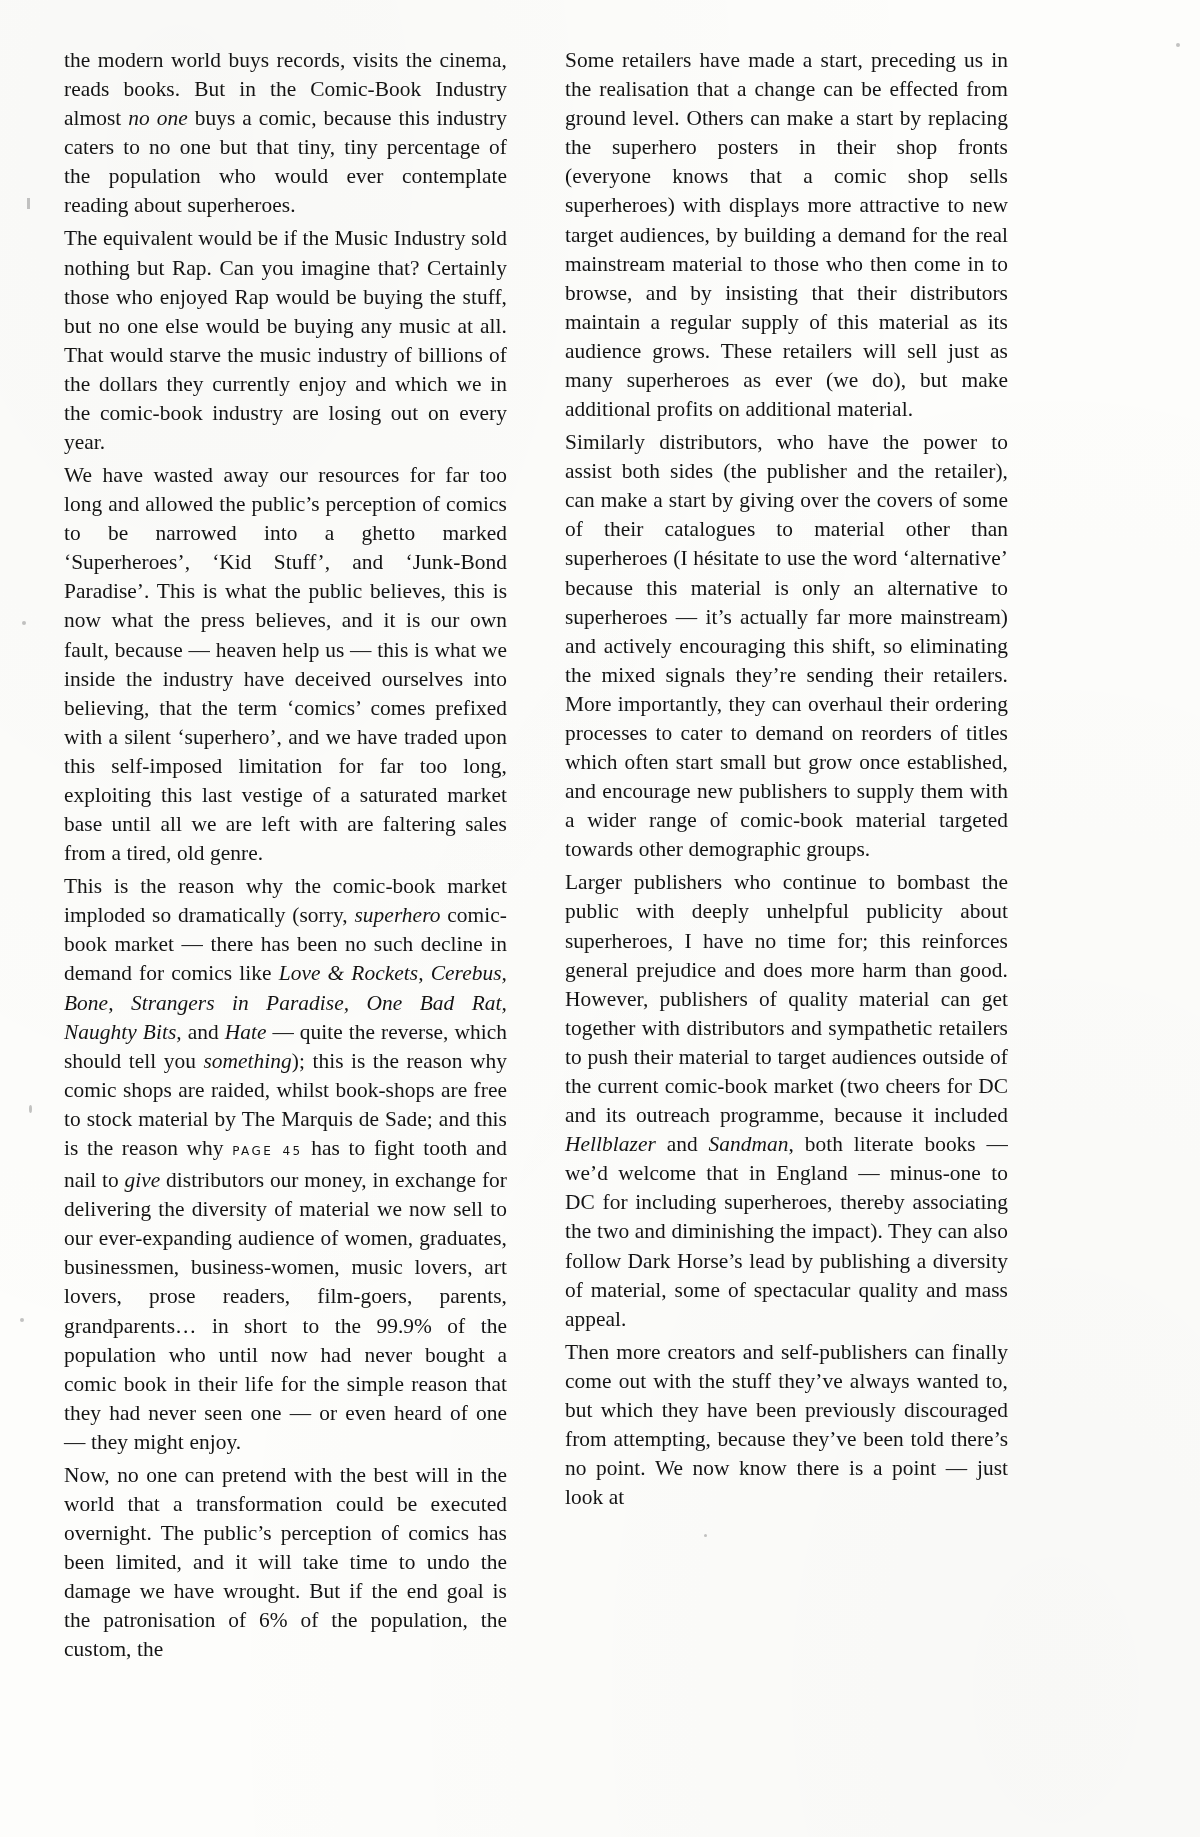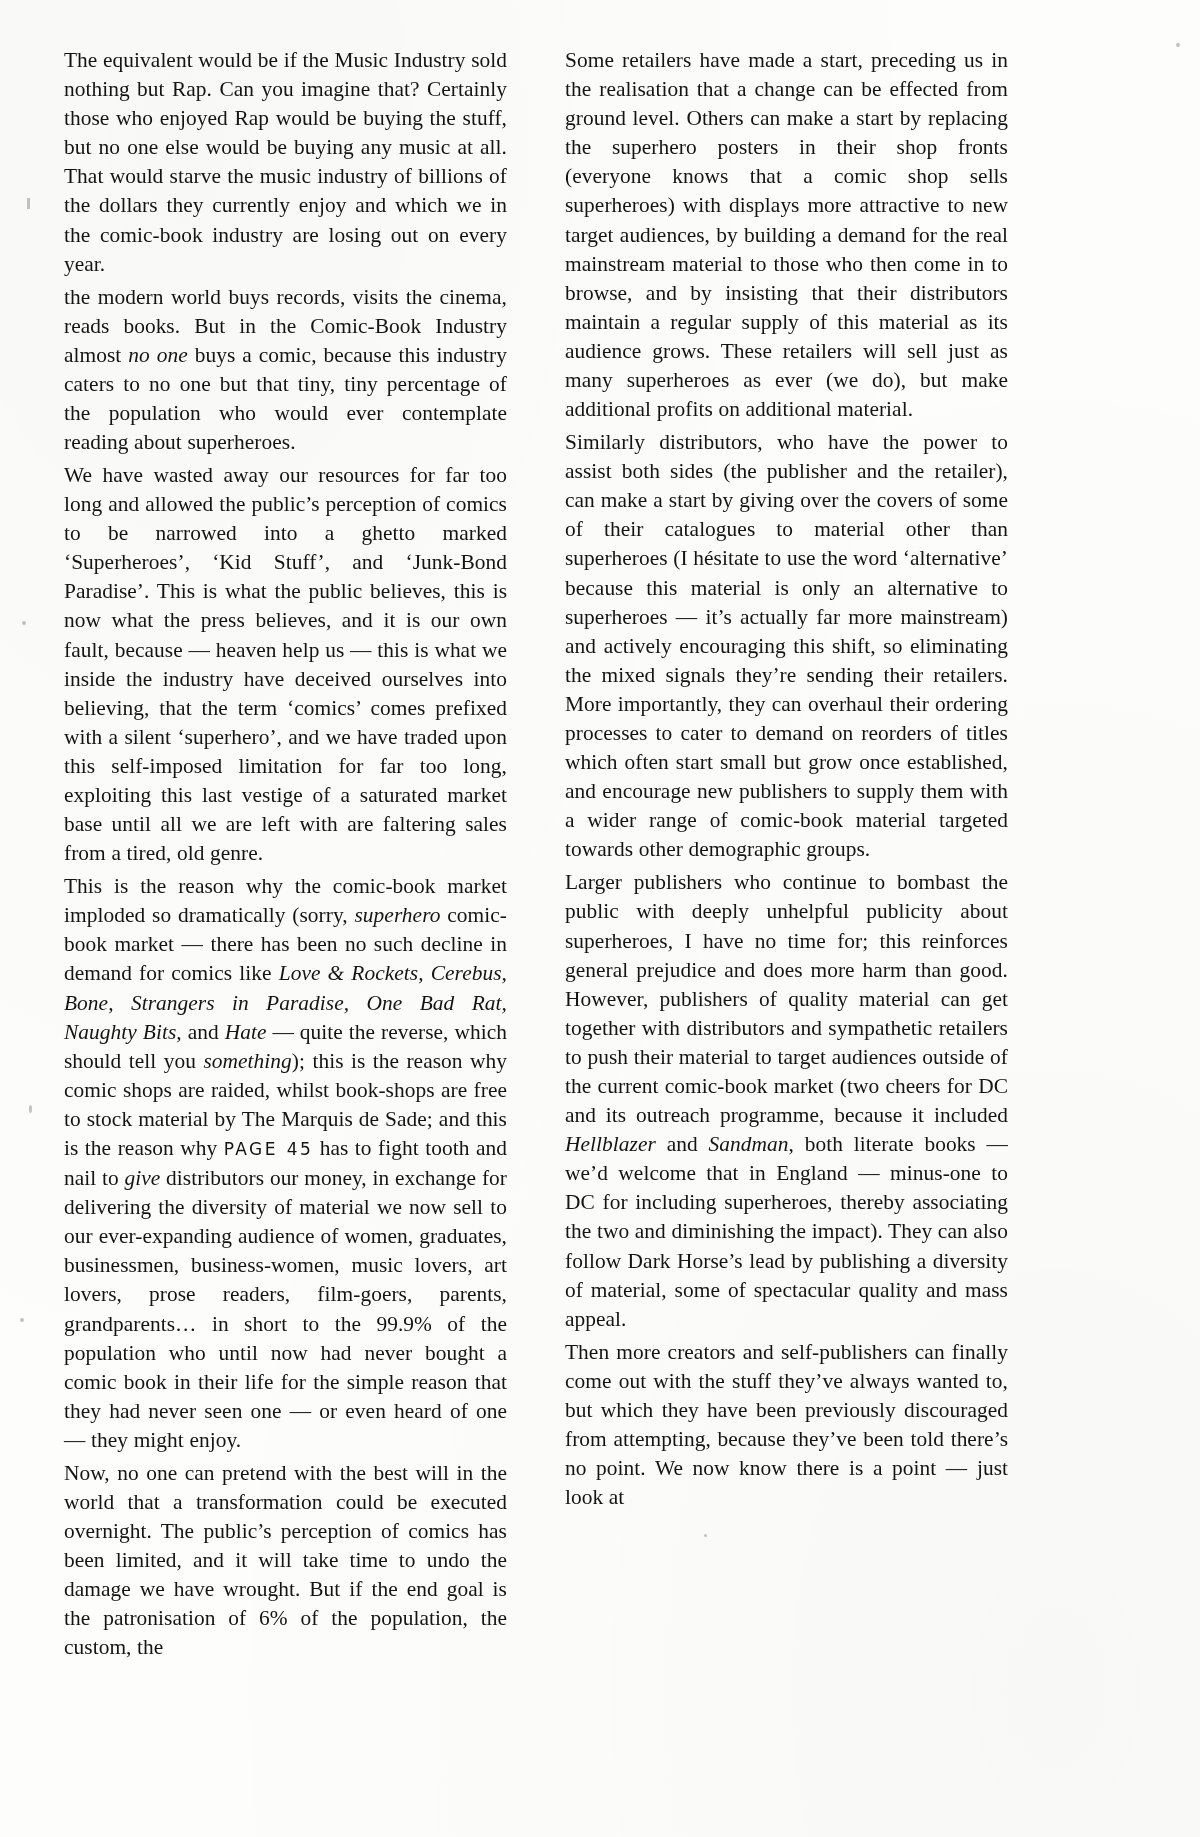--- a/index.html
+++ b/index.html
@@ -40,21 +40,21 @@
     line-height: 29.1px;
     color: #141414;
     letter-spacing: 0.05px;
     word-spacing: 0.2px;
     -webkit-font-smoothing: none;
   }
   p.tight { margin-bottom: 0.18em; }
   i, em { font-style: italic; }
   .logo45 {
     font-family: "DejaVu Sans", "Liberation Sans", sans-serif;
-    font-size: 17px;
+    font-size: 12px;
     letter-spacing: 2.4px;
     font-weight: 400;
     font-style: normal;
   }
   
   .speck {
     position: absolute;
     background: rgba(60,60,60,0.30);
     border-radius: 50%;
     pointer-events: none;
@@ -73,22 +73,22 @@
   <div class="edge-mark" style="left:27px; top:198px; width:3px; height:11px;"></div>
   <div class="speck" style="left:22px; top:621px; width:4px; height:4px;"></div>
   <div class="speck" style="left:29px; top:1105px; width:3px; height:8px;"></div>
   <div class="speck" style="left:20px; top:1318px; width:4px; height:4px;"></div>
   <div class="speck" style="left:1176px; top:43px; width:4px; height:4px;"></div>
   <div class="speck" style="left:704px; top:1534px; width:3px; height:3px;"></div>
 
   <div class="columns">
 
     <div class="col">
+      <p class="tight"><span>the modern world buys records, visits the cinema, reads books. But in the Comic-Book Industry almost </span><i>no one</i><span> buys a comic, because this industry caters to no one but that tiny, tiny percentage of the population who would ever contemplate reading about superheroes.</span></p>
       <p class="tight"><span>The equivalent would be if the Music Industry sold nothing but Rap. Can you imagine that? Certainly those who enjoyed Rap would be buying the stuff, but no one else would be buying any music at all. That would starve the music industry of billions of the dollars they currently enjoy and which we in the comic-book industry are losing out on every year.</span></p>
-      <p class="tight"><span>the modern world buys records, visits the cinema, reads books. But in the Comic-Book Industry almost </span><i>no one</i><span> buys a comic, because this industry caters to no one but that tiny, tiny percentage of the population who would ever contemplate reading about superheroes.</span></p>
       <p class="tight"><span>We have wasted away our resources for far too long and allowed the public’s perception of comics to be narrowed into a ghetto marked ‘Superheroes’, ‘Kid Stuff’, and ‘Junk-Bond Paradise’. This is what the public believes, this is now what the press believes, and it is our own fault, because — heaven help us — this is what we inside the industry have deceived ourselves into believing, that the term ‘comics’ comes prefixed with a silent ‘superhero’, and we have traded upon this self-imposed limitation for far too long, exploiting this last vestige of a saturated market base until all we are left with are faltering sales from a tired, old genre.</span></p>
       <p class="tight"><span>This is the reason why the comic-book market imploded so dramatically (sorry, </span><i>superhero</i><span> comic-book market — there has been no such decline in demand for comics like </span><i>Love &amp; Rockets, Cerebus, Bone, Strangers in Paradise, One Bad Rat, Naughty Bits,</i><span> and </span><i>Hate</i><span> — quite the reverse, which should tell you </span><i>something</i><span>); this is the reason why comic shops are raided, whilst book-shops are free to stock material by The Marquis de Sade; and this is the reason why </span><span class="logo45">PAGE 45</span><span> has to fight tooth and nail to </span><i>give</i><span> distributors our money, in exchange for delivering the diversity of material we now sell to our ever-expanding audience of women, graduates, businessmen, business-women, music lovers, art lovers, prose readers, film-goers, parents, grandparents… in short to the 99.9% of the population who until now had never bought a comic book in their life for the simple reason that they had never seen one — or even heard of one — they might enjoy.</span></p>
       <p class="tight"><span>Now, no one can pretend with the best will in the world that a transformation could be executed overnight. The public’s perception of comics has been limited, and it will take time to undo the damage we have wrought. But if the end goal is the patronisation of 6% of the population, the custom, the</span></p>
     </div>
 
     <div class="col">
       <p class="tight"><span>Some retailers have made a start, preceding us in the realisation that a change can be effected from ground level. Others can make a start by replacing the superhero posters in their shop fronts (everyone knows that a comic shop sells superheroes) with displays more attractive to new target audiences, by building a demand for the real mainstream material to those who then come in to browse, and by insisting that their distributors maintain a regular supply of this material as its audience grows. These retailers will sell just as many superheroes as ever (we do), but make additional profits on additional material.</span></p>
       <p class="tight"><span>Similarly distributors, who have the power to assist both sides (the publisher and the retailer), can make a start by giving over the covers of some of their catalogues to material other than superheroes (I hésitate to use the word ‘alternative’ because this material is only an alternative to superheroes — it’s actually far more mainstream) and actively encouraging this shift, so eliminating the mixed signals they’re sending their retailers. More importantly, they can overhaul their ordering processes to cater to demand on reorders of titles which often start small but grow once established, and encourage new publishers to supply them with a wider range of comic-book material targeted towards other demographic groups.</span></p>
       <p class="tight"><span>Larger publishers who continue to bombast the public with deeply unhelpful publicity about superheroes, I have no time for; this reinforces general prejudice and does more harm than good. However, publishers of quality material can get together with distributors and sympathetic retailers to push their material to target audiences outside of the current comic-book market (two cheers for DC and its outreach programme, because it included </span><i>Hellblazer</i><span> and </span><i>Sandman</i><span>, both literate books — we’d welcome that in England — minus-one to DC for including superheroes, thereby associating the two and diminishing the impact). They can also follow Dark Horse’s lead by publishing a diversity of material, some of spectacular quality and mass appeal.</span></p>
       <p class="tight"><span>Then more creators and self-publishers can finally come out with the stuff they’ve always wanted to, but which they have been previously discouraged from attempting, because they’ve been told there’s no point. We now know there is a point — just look at</span></p>

